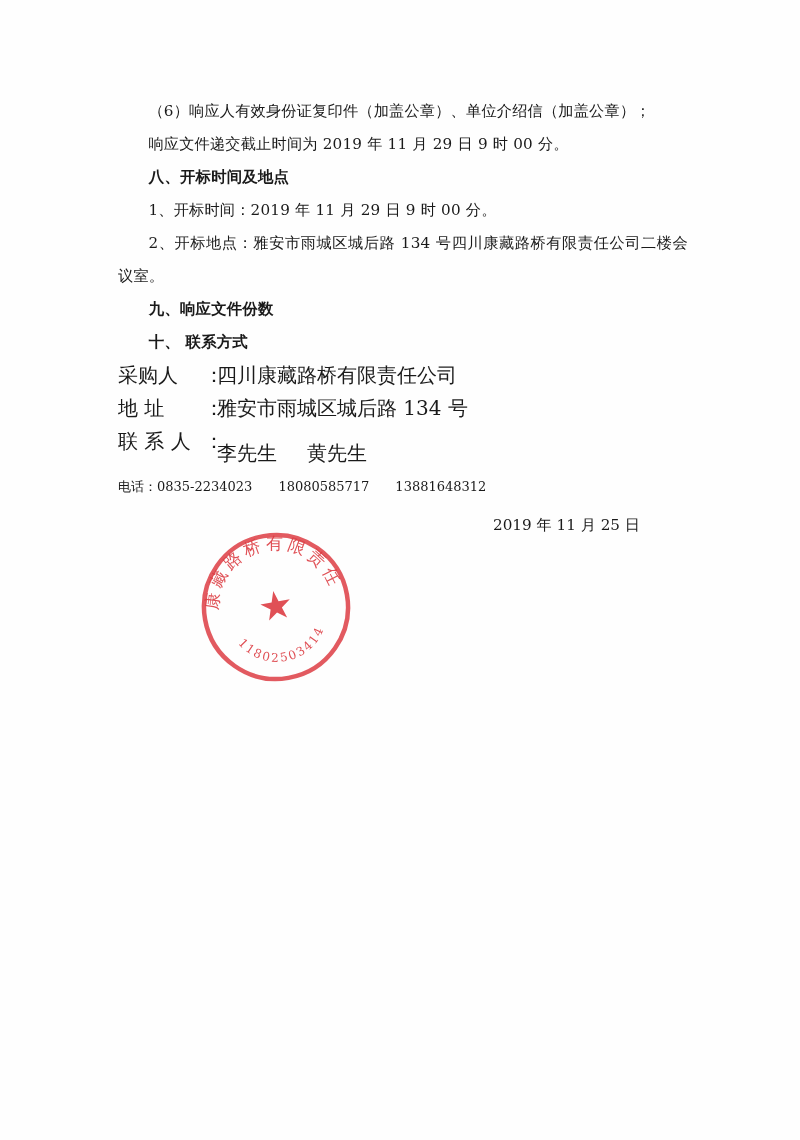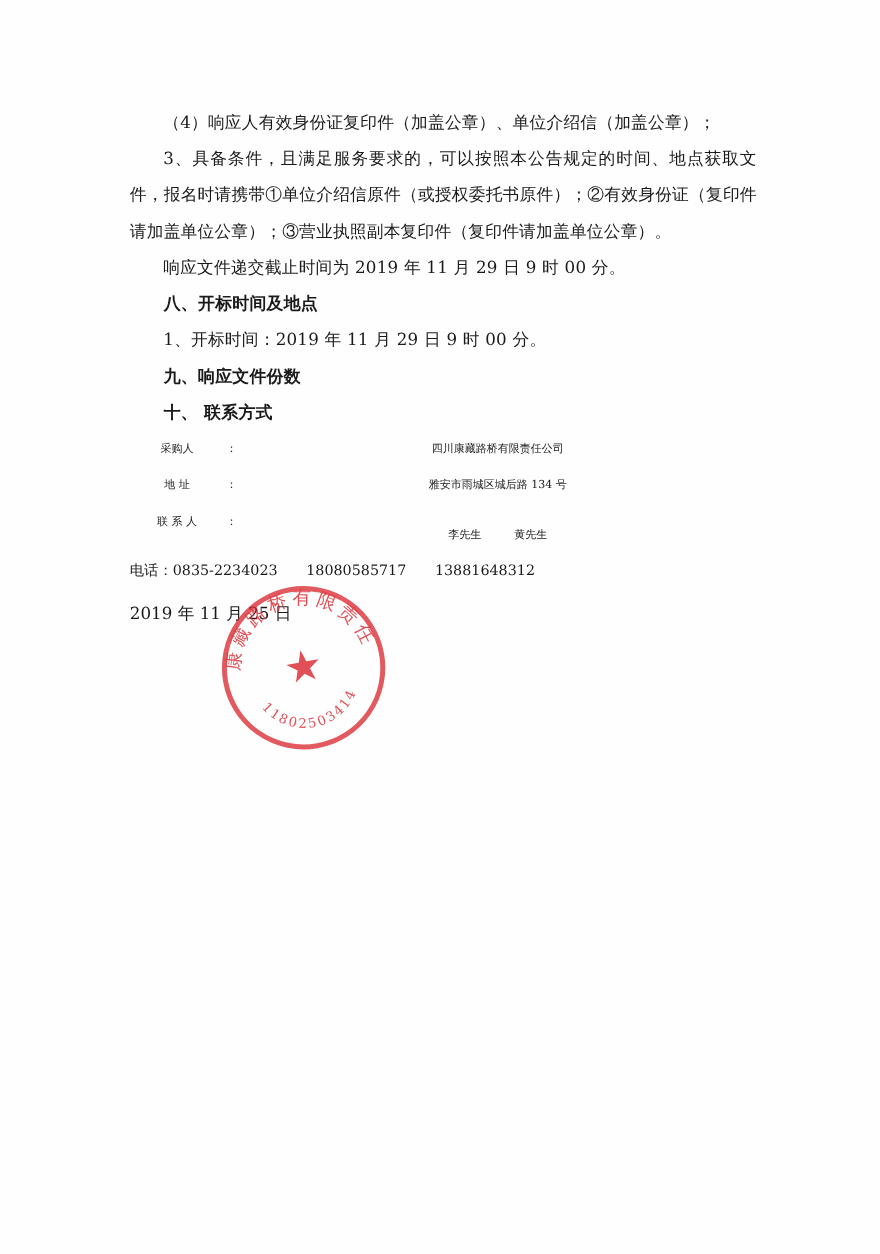--- a/index.html
+++ b/index.html
@@ -37,23 +37,22 @@
   }
   .indent2 { text-indent: 2em; }
   .heading {
     font-weight: bold;
     text-indent: 2em;
     font-size: 15.4px;
   }
   .u { text-decoration: underline; }
   .contact-line {
     display: flex;
-    font-size: 10px;
+    font-size: 20px;
     line-height: 33px;
-    text-align: center;
   }
   .contact-line .lbl {
     width: 86px;
     flex: 0 0 86px;
     text-indent: 0;
   }
   .contact-line .colon {
     width: 13px;
     flex: 0 0 13px;
   }
@@ -61,21 +60,21 @@
   .phone-line {
     font-size: 13px;
     line-height: 33px;
     padding-left: 0;
   }
   .phone-gap1 { display: inline-block; width: 26px; }
   .phone-gap2 { display: inline-block; width: 26px; }
   .date-line {
     font-size: 15.2px;
     line-height: 33px;
-    text-align: left;
+    text-align: right;
     padding-right: 48px;
     margin-top: 6px;
   }
   
   .seal {
     position: absolute;
     left: 196px;
     top: 527px;
     width: 160px;
     height: 160px;
@@ -86,29 +85,29 @@
   .name-mr { display: inline-block; margin-top: 12px; }
   .gap-mr { display: inline-block; width: 30px; }
 </style>
 </head>
 <body>
 
 <div class="page">
 
   <div class="doc-body">
 
-    <p class="indent2">（4）响应人有效身份证复印件（加盖公章）、单位介绍信（加盖公章）；</p>
+    <p class="indent2">（6）响应人有效身份证复印件（加盖公章）、单位介绍信（加盖公章）；</p>
 
 
-    <p class="indent2">3、具备条件，且满足服务要求的，可以按照本公告规定的时间、地点获取文件，报名时请携带①单位介绍信原件（或授权委托书原件）；②有效身份证（复印件请加盖单位公章）；③营业执照副本复印件（复印件请加盖单位公章）。</p>
 
     <p class="indent2">响应文件递交截止时间为 2019 年 11 月 29 日 9 时 00 分。</p>
 
     <p class="heading">八、开标时间及地点</p>
     <p class="indent2">1、开标时间：2019 年 11 月 29 日 9 时 00 分。</p>
+    <p class="indent2">2、开标地点：雅安市雨城区城后路 134 号四川康藏路桥有限责任公司二楼会议室。</p>
 
     <p class="heading">九、响应文件份数</p>
 
     <p class="heading">十、 联系方式</p>
 
     <div class="contact-line">
       <span class="lbl">采购人</span>
       <span class="colon">：</span>
       <span class="val">四川康藏路桥有限责任公司</span>
     </div>

